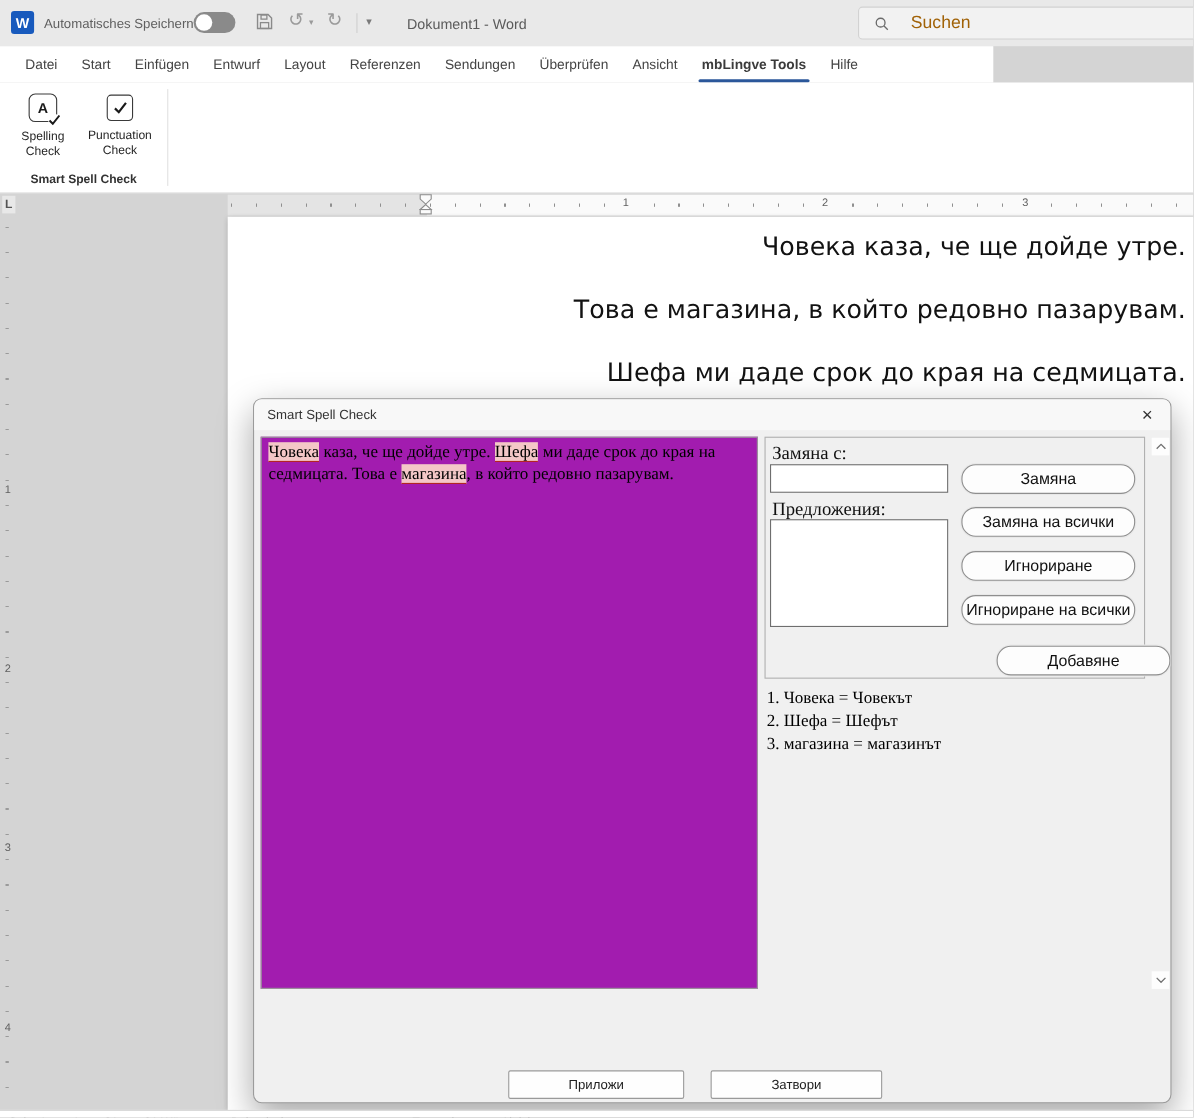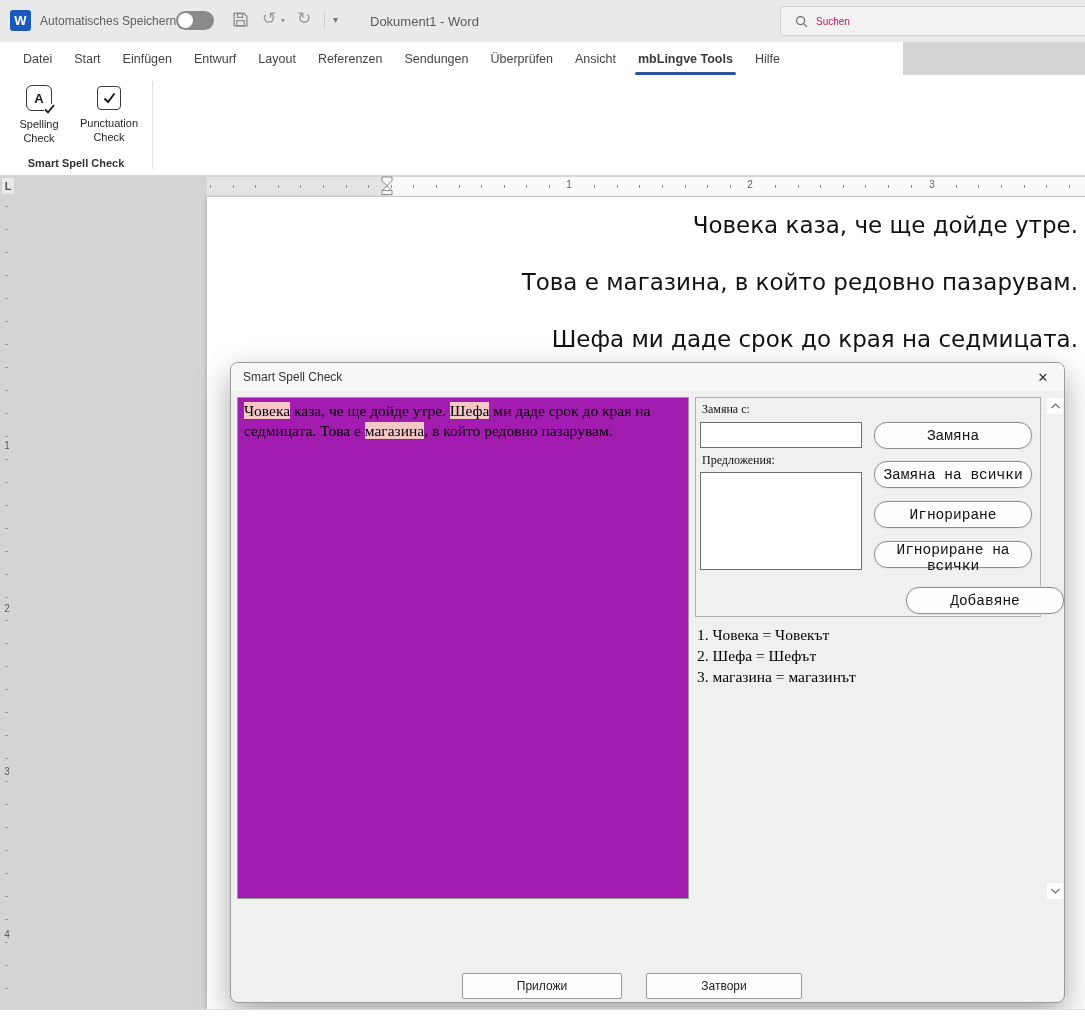--- a/index.html
+++ b/index.html
@@ -25,21 +25,21 @@
   .save-icon { left:232px; }
   .undo-icon { left:262px; top:8px; font-size:17px; color:#9a9a9a; }
   .undo-drop { left:281px; top:16px; font-size:8px; color:#9a9a9a; }
   .redo-icon { left:297px; top:8px; font-size:17px; color:#9a9a9a; }
   .qat-sep { position:absolute; left:324px; top:12px; width:1px; height:18px; background:#cfcfcf; }
   .qat-more { left:333px; top:14px; font-size:10px; color:#7a7a7a; }
   .doc-title { position:absolute; left:370px; top:14px; font-size:13px; color:#5a5a5a; }
   .search-box { position:absolute; left:780px; top:6px; width:320px; height:30px;
     background:#f2f2f2; border:1px solid #d2d2d2; border-radius:4px;
     display:flex; align-items:center; padding-left:14px; }
-  .search-box span { font-size:10px; color:#be185d; margin-left:8px; }
+  .search-box span { font-size:16px; color:#a16207; margin-left:20px; }
 
   
   .tabrow { position:absolute; left:0; top:42px; width:903px; height:33px;
     background:#ffffff; display:flex; align-items:stretch; padding-left:12px; }
   .tab { position:relative; display:flex; align-items:center; padding:0 11px;
     font-size:12.5px; color:#444; cursor:default; white-space:nowrap; }
   .tab.active { font-weight:bold; color:#3b3b3b; }
   .tab.active::after { content:""; position:absolute; left:8px; right:8px; bottom:0;
     height:3px; border-radius:2px; background:#2b579a; }
 
@@ -100,30 +100,30 @@
     background:#a21caf; border:1px solid #999;
     font-family:"Liberation Serif", serif; font-size:15.5px; line-height:20px; color:#000;
     padding:3px 22px 3px 6px; }
   .seg-error { background:#f4c7c7; border-bottom:1.5px solid #b32424; }
   .sb { position:absolute; right:1px; width:16px; background:#fdfdfd; }
   .sb-up { top:35px; height:16px; }
   .sb-down { top:520px; height:16px; }
   .sb svg { display:block; margin:5px auto 0; }
   .groupbox { position:absolute; left:464px; top:34px; width:346px; height:220px;
     border:1px solid #b0b0b0; }
-  .grp-label { position:absolute; font-family:"Liberation Serif", serif; font-size:12px; color:#111; }
+  .grp-label { position:absolute; font-family:"Liberation Serif", serif; font-size:17px; color:#111; }
   .lbl-replace { left:6px; top:4px; }
   .lbl-sugg { left:6px; top:55px; }
   .replace-input { position:absolute; left:4px; top:24px; width:162px; height:26px;
     background:#fff; border:1px solid #6e6e6e; font-size:14px; padding:0 4px; }
   .listbox { position:absolute; left:4px; top:74px; width:162px; height:98px;
     background:#fff; border:1px solid #6e6e6e; }
   .dlg-btn { position:absolute; width:158px; height:27px; background:#fdfdfd;
     border:1px solid #8f8f8f; border-radius:13px; box-shadow:0 0 0 1px #e8e8e8;
-    font-family:Liberation Mono, monospace; font-size:14.5px; color:#111; cursor:default; }
+    font-family:Liberation Sans, sans-serif; font-size:14.5px; color:#111; cursor:default; }
   .btn-replace { left:178px; top:24px; }
   .btn-replace-all { left:178px; top:63px; }
   .btn-ignore { left:178px; top:103px; }
   .btn-ignore-all { left:178px; top:143px; }
   .btn-add { left:178px; top:189px;margin-left:32px; }
   .corrections { position:absolute; left:466px; top:261px; width:350px;
     font-family:"Liberation Serif", serif; font-size:15.5px; line-height:21px; color:#000; }
   .bottom-btn { position:absolute; top:610px; height:26px; background:#fefefe;
     border:1px solid #9a9a9a; border-radius:2px; font-size:12px; color:#222; cursor:default; }
   .btn-apply { left:231px; width:160px; }

